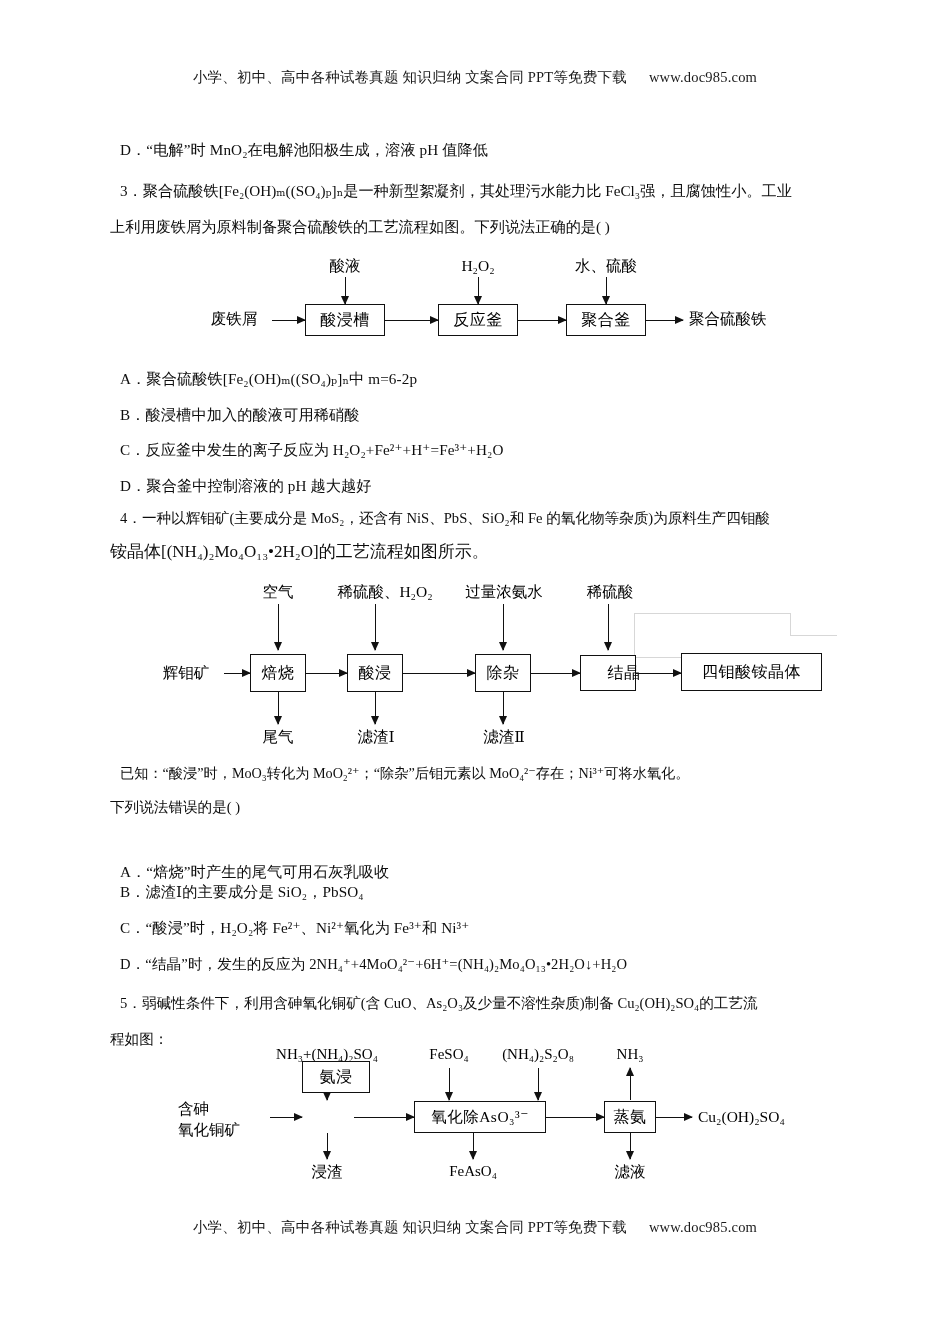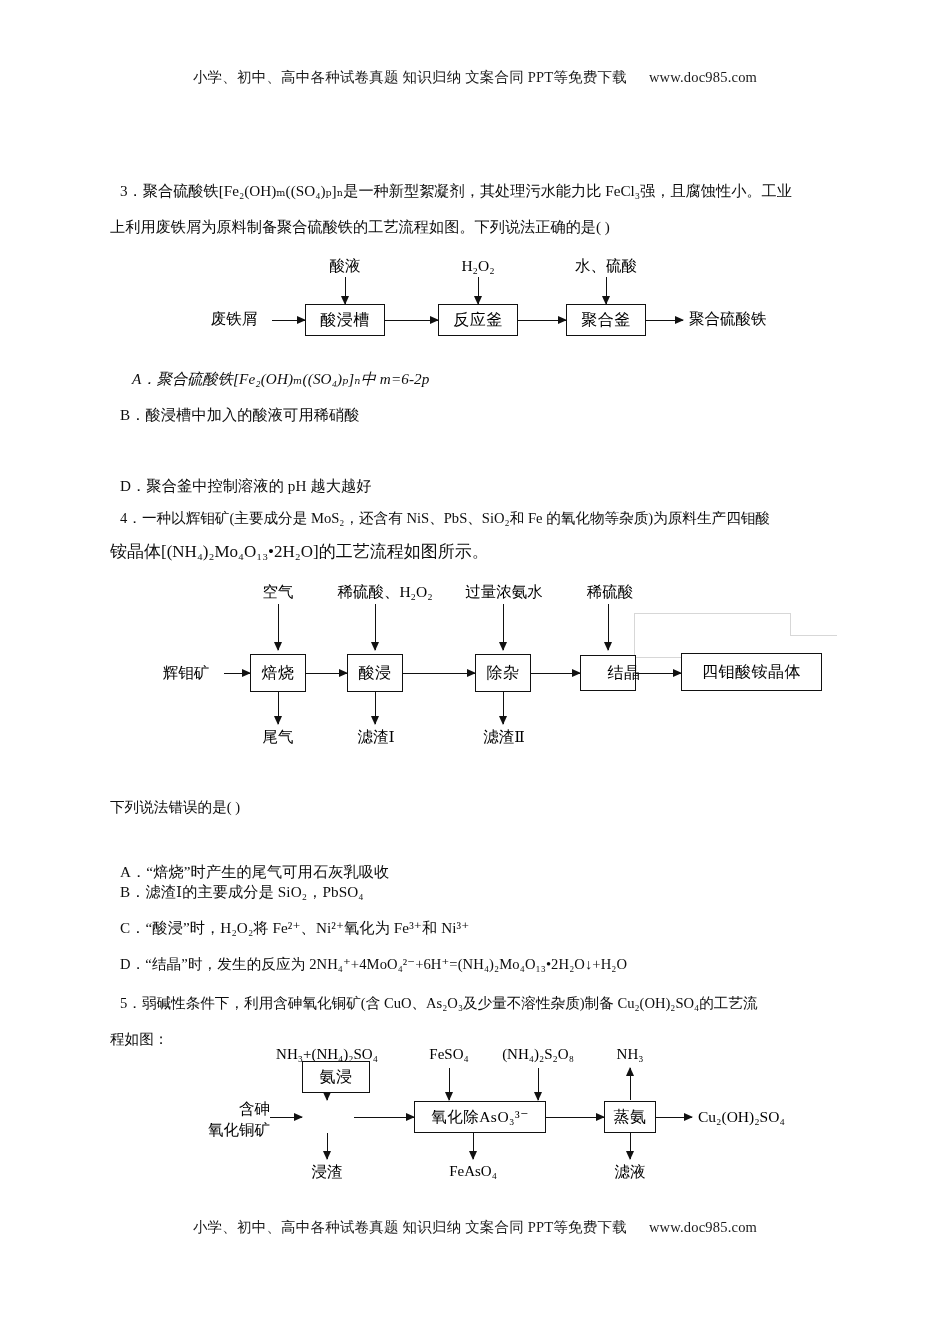--- a/index.html
+++ b/index.html
@@ -124,20 +124,21 @@
 </style>
 </head>
 <body>
 
 <div class="page">
 
   <div class="watermark" id="wm-top">
     <span class="cn">小学、初中、高中各种试卷真题 知识归纳 文案合同 PPT等免费下载</span><span class="gap"></span><span class="url">www.doc985.com</span>
   </div>
 
+  <div class="para opt" style="left:120px; top:140px;">D．“电解”时 MnO₂在电解池阳极生成，溶液 pH 值降低</div>
 
   <div class="para" style="left:120px; top:181px;">3．聚合硫酸铁[Fe₂(OH)ₘ((SO₄)ₚ]ₙ是一种新型絮凝剂，其处理污水能力比 FeCl₃强，且腐蚀性小。工业</div>
   <div class="para" style="left:110px; top:217px;">上利用废铁屑为原料制备聚合硫酸铁的工艺流程如图。下列说法正确的是(  )</div>
 
   <div class="flow" id="flow1" style="left:0; top:0; width:950px; height:0;">
 
     <div class="flabel" style="left:310px; top:257px; width:70px;">酸液</div>
     <div class="flabel" style="left:442px; top:257px; width:72px;">H₂O₂</div>
     <div class="flabel" style="left:556px; top:257px; width:100px;">水、硫酸</div>
 
@@ -153,22 +154,23 @@
 
     <div class="fbox" style="left:438px; top:304px; width:80px; height:32px;">反应釜</div>
     <div class="harrow" style="left:518px; top:320px; width:48px;"></div>
 
     <div class="fbox" style="left:566px; top:304px; width:80px; height:32px;">聚合釜</div>
     <div class="harrow" style="left:646px; top:320px; width:37px;"></div>
 
     <div class="flabel" style="left:689px; top:310px; width:120px; text-align:left;">聚合硫酸铁</div>
   </div>
 
-  <div class="para opt" style="left:132px; top:369px;font-style:italic;">A．聚合硫酸铁[Fe₂(OH)ₘ((SO₄)ₚ]ₙ中 m=6-2p</div>
+  <div class="para opt" style="left:120px; top:369px;">A．聚合硫酸铁[Fe₂(OH)ₘ((SO₄)ₚ]ₙ中 m=6-2p</div>
   <div class="para opt" style="left:120px; top:405px;">B．酸浸槽中加入的酸液可用稀硝酸</div>
+  <div class="para opt" style="left:120px; top:440px;">C．反应釜中发生的离子反应为 H₂O₂+Fe²⁺+H⁺=Fe³⁺+H₂O</div>
   <div class="para opt" style="left:120px; top:476px;">D．聚合釜中控制溶液的 pH 越大越好</div>
 
   <div class="para" style="left:120px; top:508px; font-size:14.6px;">4．一种以辉钼矿(主要成分是 MoS₂，还含有 NiS、PbS、SiO₂和 Fe 的氧化物等杂质)为原料生产四钼酸</div>
   <div class="para" style="left:110px; top:542px; font-size:17px;">铵晶体[(NH₄)₂Mo₄O₁₃•2H₂O]的工艺流程如图所示。</div>
 
   <div class="flow" id="flow2" style="left:0; top:0; width:950px; height:0;">
 
     <div class="ghost" style="left:634px; top:613px; width:156px; height:0; border-top-width:1.4px;"></div>
     <div class="ghost" style="left:634px; top:613px; width:0; height:44px; border-left-width:1.4px;"></div>
     <div class="ghost" style="left:634px; top:657px; width:82px; height:0; border-top-width:1.4px;"></div>
@@ -206,20 +208,21 @@
     <div class="varrow" style="left:278px; top:692px; height:32px;"></div>
     <div class="flabel" style="left:248px; top:728px; width:60px;">尾气</div>
 
     <div class="varrow" style="left:375px; top:692px; height:32px;"></div>
     <div class="flabel" style="left:340px; top:728px; width:72px;">滤渣Ⅰ</div>
 
     <div class="varrow" style="left:503px; top:692px; height:32px;"></div>
     <div class="flabel" style="left:468px; top:728px; width:72px;">滤渣Ⅱ</div>
   </div>
 
+  <div class="para" style="left:120px; top:763px; font-size:14.2px;">已知：“酸浸”时，MoO₃转化为 MoO₂²⁺；“除杂”后钼元素以 MoO₄²⁻存在；Ni³⁺可将水氧化。</div>
   <div class="para" style="left:110px; top:797px; font-size:14.6px;">下列说法错误的是(  )</div>
 
   <div class="para opt" style="left:120px; top:845px;margin-top:17px;">A．“焙烧”时产生的尾气可用石灰乳吸收</div>
   <div class="para opt" style="left:120px; top:882px;">B．滤渣Ⅰ的主要成分是 SiO₂，PbSO₄</div>
   <div class="para opt" style="left:120px; top:918px;text-align:right;">C．“酸浸”时，H₂O₂将 Fe²⁺、Ni²⁺氧化为 Fe³⁺和 Ni³⁺</div>
   <div class="para opt" style="left:120px; top:954px; font-size:14.6px;">D．“结晶”时，发生的反应为 2NH₄⁺+4MoO₄²⁻+6H⁺=(NH₄)₂Mo₄O₁₃•2H₂O↓+H₂O</div>
 
   <div class="para" style="left:120px; top:993px; font-size:14.6px;">5．弱碱性条件下，利用含砷氧化铜矿(含 CuO、As₂O₃及少量不溶性杂质)制备 Cu₂(OH)₂SO₄的工艺流</div>
   <div class="para" style="left:110px; top:1029px; font-size:14.6px;">程如图：</div>
 
@@ -229,21 +232,21 @@
     <div class="flabel" style="left:418px; top:1046px; width:62px; font-size:15px;">FeSO₄</div>
     <div class="flabel" style="left:484px; top:1046px; width:108px; font-size:15px;">(NH₄)₂S₂O₈</div>
     <div class="flabel" style="left:605px; top:1046px; width:50px; font-size:15px;">NH₃</div>
 
     <div class="varrow" style="left:327px; top:1068px; height:32px;"></div>
     <div class="varrow" style="left:449px; top:1068px; height:32px;"></div>
     <div class="varrow" style="left:538px; top:1068px; height:32px;"></div>
 
     <div class="uarrow" style="left:630px; top:1068px; height:32px;"></div>
 
-    <div class="flabel" style="left:178px; top:1098px; width:92px; line-height:21px; text-align:right;"><span>含砷</span><br><span>氧化铜矿</span></div>
+    <div class="flabel" style="left:178px; top:1098px; width:92px; line-height:21px; text-align:left;"><span>含砷</span><br><span>氧化铜矿</span></div>
     <div class="harrow" style="left:270px; top:1117px; width:32px;"></div>
 
     <div class="fbox" style="left:302px; top:1061px; width:68px; height:32px;">氨浸</div>
     <div class="harrow" style="left:354px; top:1117px; width:60px;"></div>
 
     <div class="fbox" style="left:414px; top:1101px; width:132px; height:32px; font-size:15.5px;">氧化除AsO₃³⁻</div>
     <div class="harrow" style="left:546px; top:1117px; width:58px;"></div>
 
     <div class="fbox" style="left:604px; top:1101px; width:52px; height:32px;">蒸氨</div>
     <div class="harrow" style="left:656px; top:1117px; width:36px;"></div>

